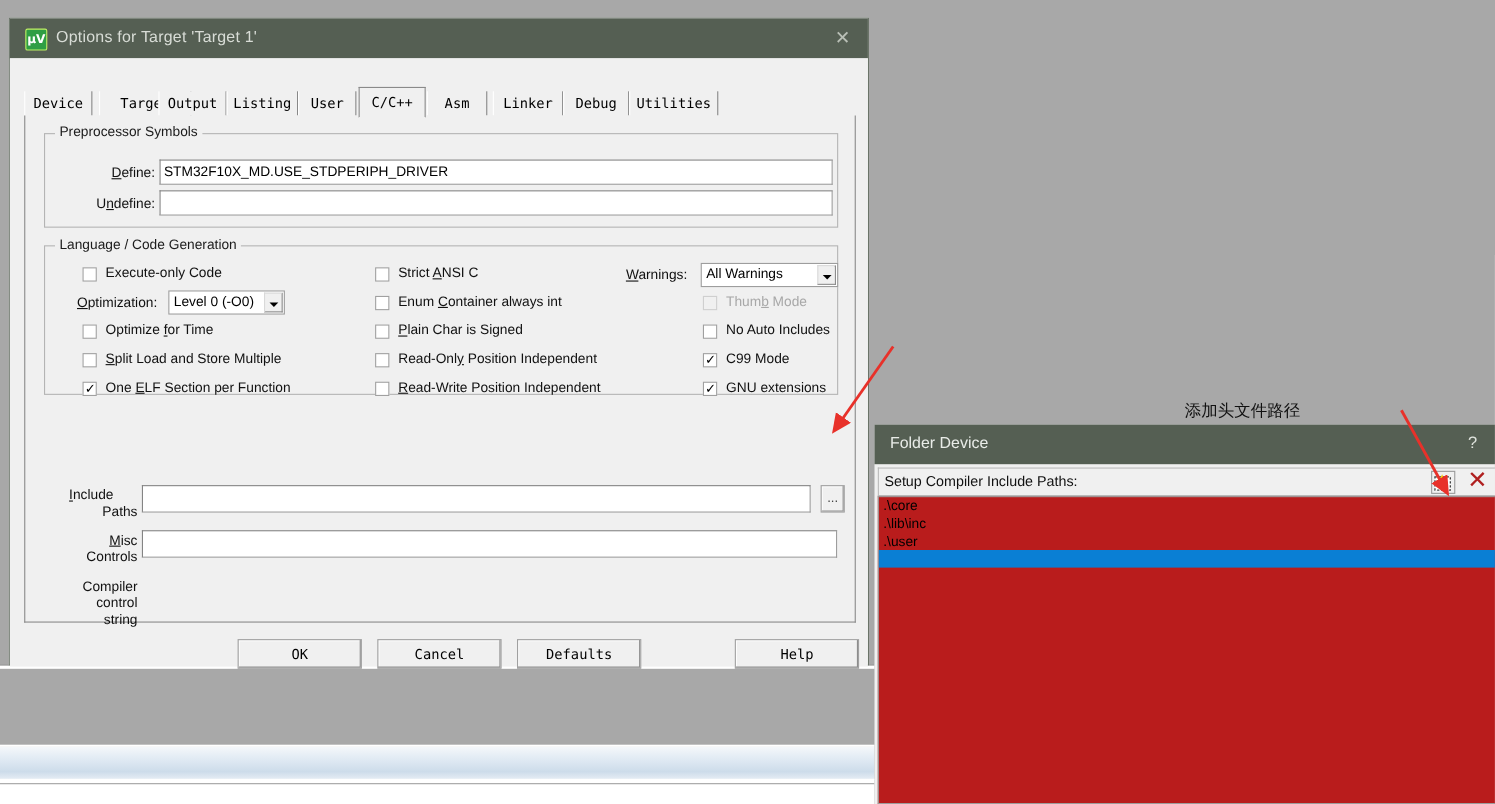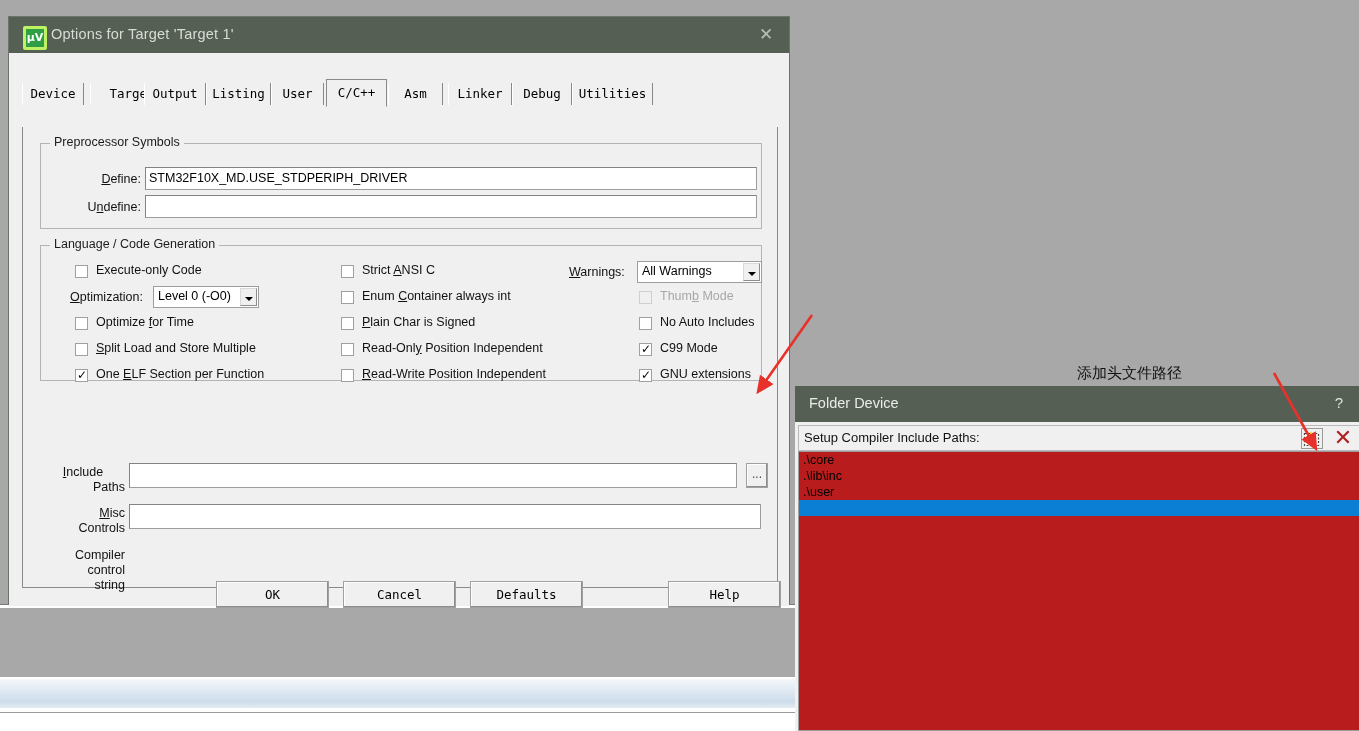--- a/index.html
+++ b/index.html
@@ -19,21 +19,21 @@
     background:linear-gradient(to bottom,#f4f7fa 0%,#dfe9f3 40%,#cddcea 75%,#e8eef5 100%);
     border-top:2px solid #ffffff;border-bottom:1px solid #9aa4ad;}
   .bg-win-bottom{position:absolute;left:0;top:708px;width:795px;height:4px;background:#ffffff;border-bottom:1px solid #9a9a9a;}
   .bg-win-white{position:absolute;left:0;top:713px;width:795px;height:18px;background:#ffffff;}
 
   
   .dlg{position:absolute;left:8px;top:16px;width:782px;height:589px;
        background:#f0f0f0;border:1px solid #6b7469;box-sizing:border-box;}
   .dlg-title{position:absolute;left:0;top:0;width:100%;height:36px;background:#555f53;}
   .dlg-icon{position:absolute;left:14px;top:9px;width:18px;height:18px;
-      background:#2f9e44;border:3px solid #bef264;border-radius:2px;
+      background:#2f9e44;border:1px solid #bef264;border-radius:2px;
       color:#ffffff;font-size:11px;font-weight:bold;line-height:18px;text-align:center;
       font-family:"DejaVu Sans", sans-serif;}
   .dlg-title-text{position:absolute;left:42px;top:9px;font-size:14.5px;color:#d8dcd6;
       font-family:"Liberation Sans", sans-serif;letter-spacing:.2px;}
   .dlg-close{position:absolute;right:0;top:0;width:46px;height:36px;color:#b9bfb6;
       font-size:17px;line-height:36px;text-align:center;cursor:default;}
 
   .dlg-body{position:absolute;left:0;top:36px;width:100%;height:553px;background:#f0f0f0;}
 
   
@@ -41,21 +41,21 @@
   .tab{position:absolute;top:4px;height:22px;box-sizing:border-box;
        font-family:"DejaVu Sans Mono","Liberation Mono",monospace;font-size:12.5px;
        color:#000;text-align:center;line-height:21px;
        border-left:1px solid #ffffff;border-right:1px solid #888;background:#f0f0f0;}
   .tab.sel{top:0;height:28px;line-height:25px;background:#f0f0f0;
        border:1px solid #8a8a8a;border-bottom:1px solid #f0f0f0;border-top:1px solid #8a8a8a;
        z-index:5;}
 
   
   .page{position:absolute;left:13px;top:52px;width:756px;height:461px;
-        background:#f0f0f0;border:1px solid #8a8a8a;border-top:none;box-sizing:border-box;margin-top:22px;}
+        background:#f0f0f0;border:1px solid #8a8a8a;border-top:none;box-sizing:border-box;}
 
   
   .group{position:absolute;border:1px solid #b4b4b4;box-sizing:border-box;}
   .group-label{position:absolute;background:#f0f0f0;padding:0 4px;font-size:12.5px;color:#1b1b1b;top:-9px;left:9px;}
 
   .lbl{position:absolute;font-size:12.5px;color:#111;white-space:nowrap;}
   .lbl.r{text-align:right;}
   .u{text-decoration:underline;}
 
   .txt{position:absolute;background:#ffffff;border:1px solid #9d9d9d;

